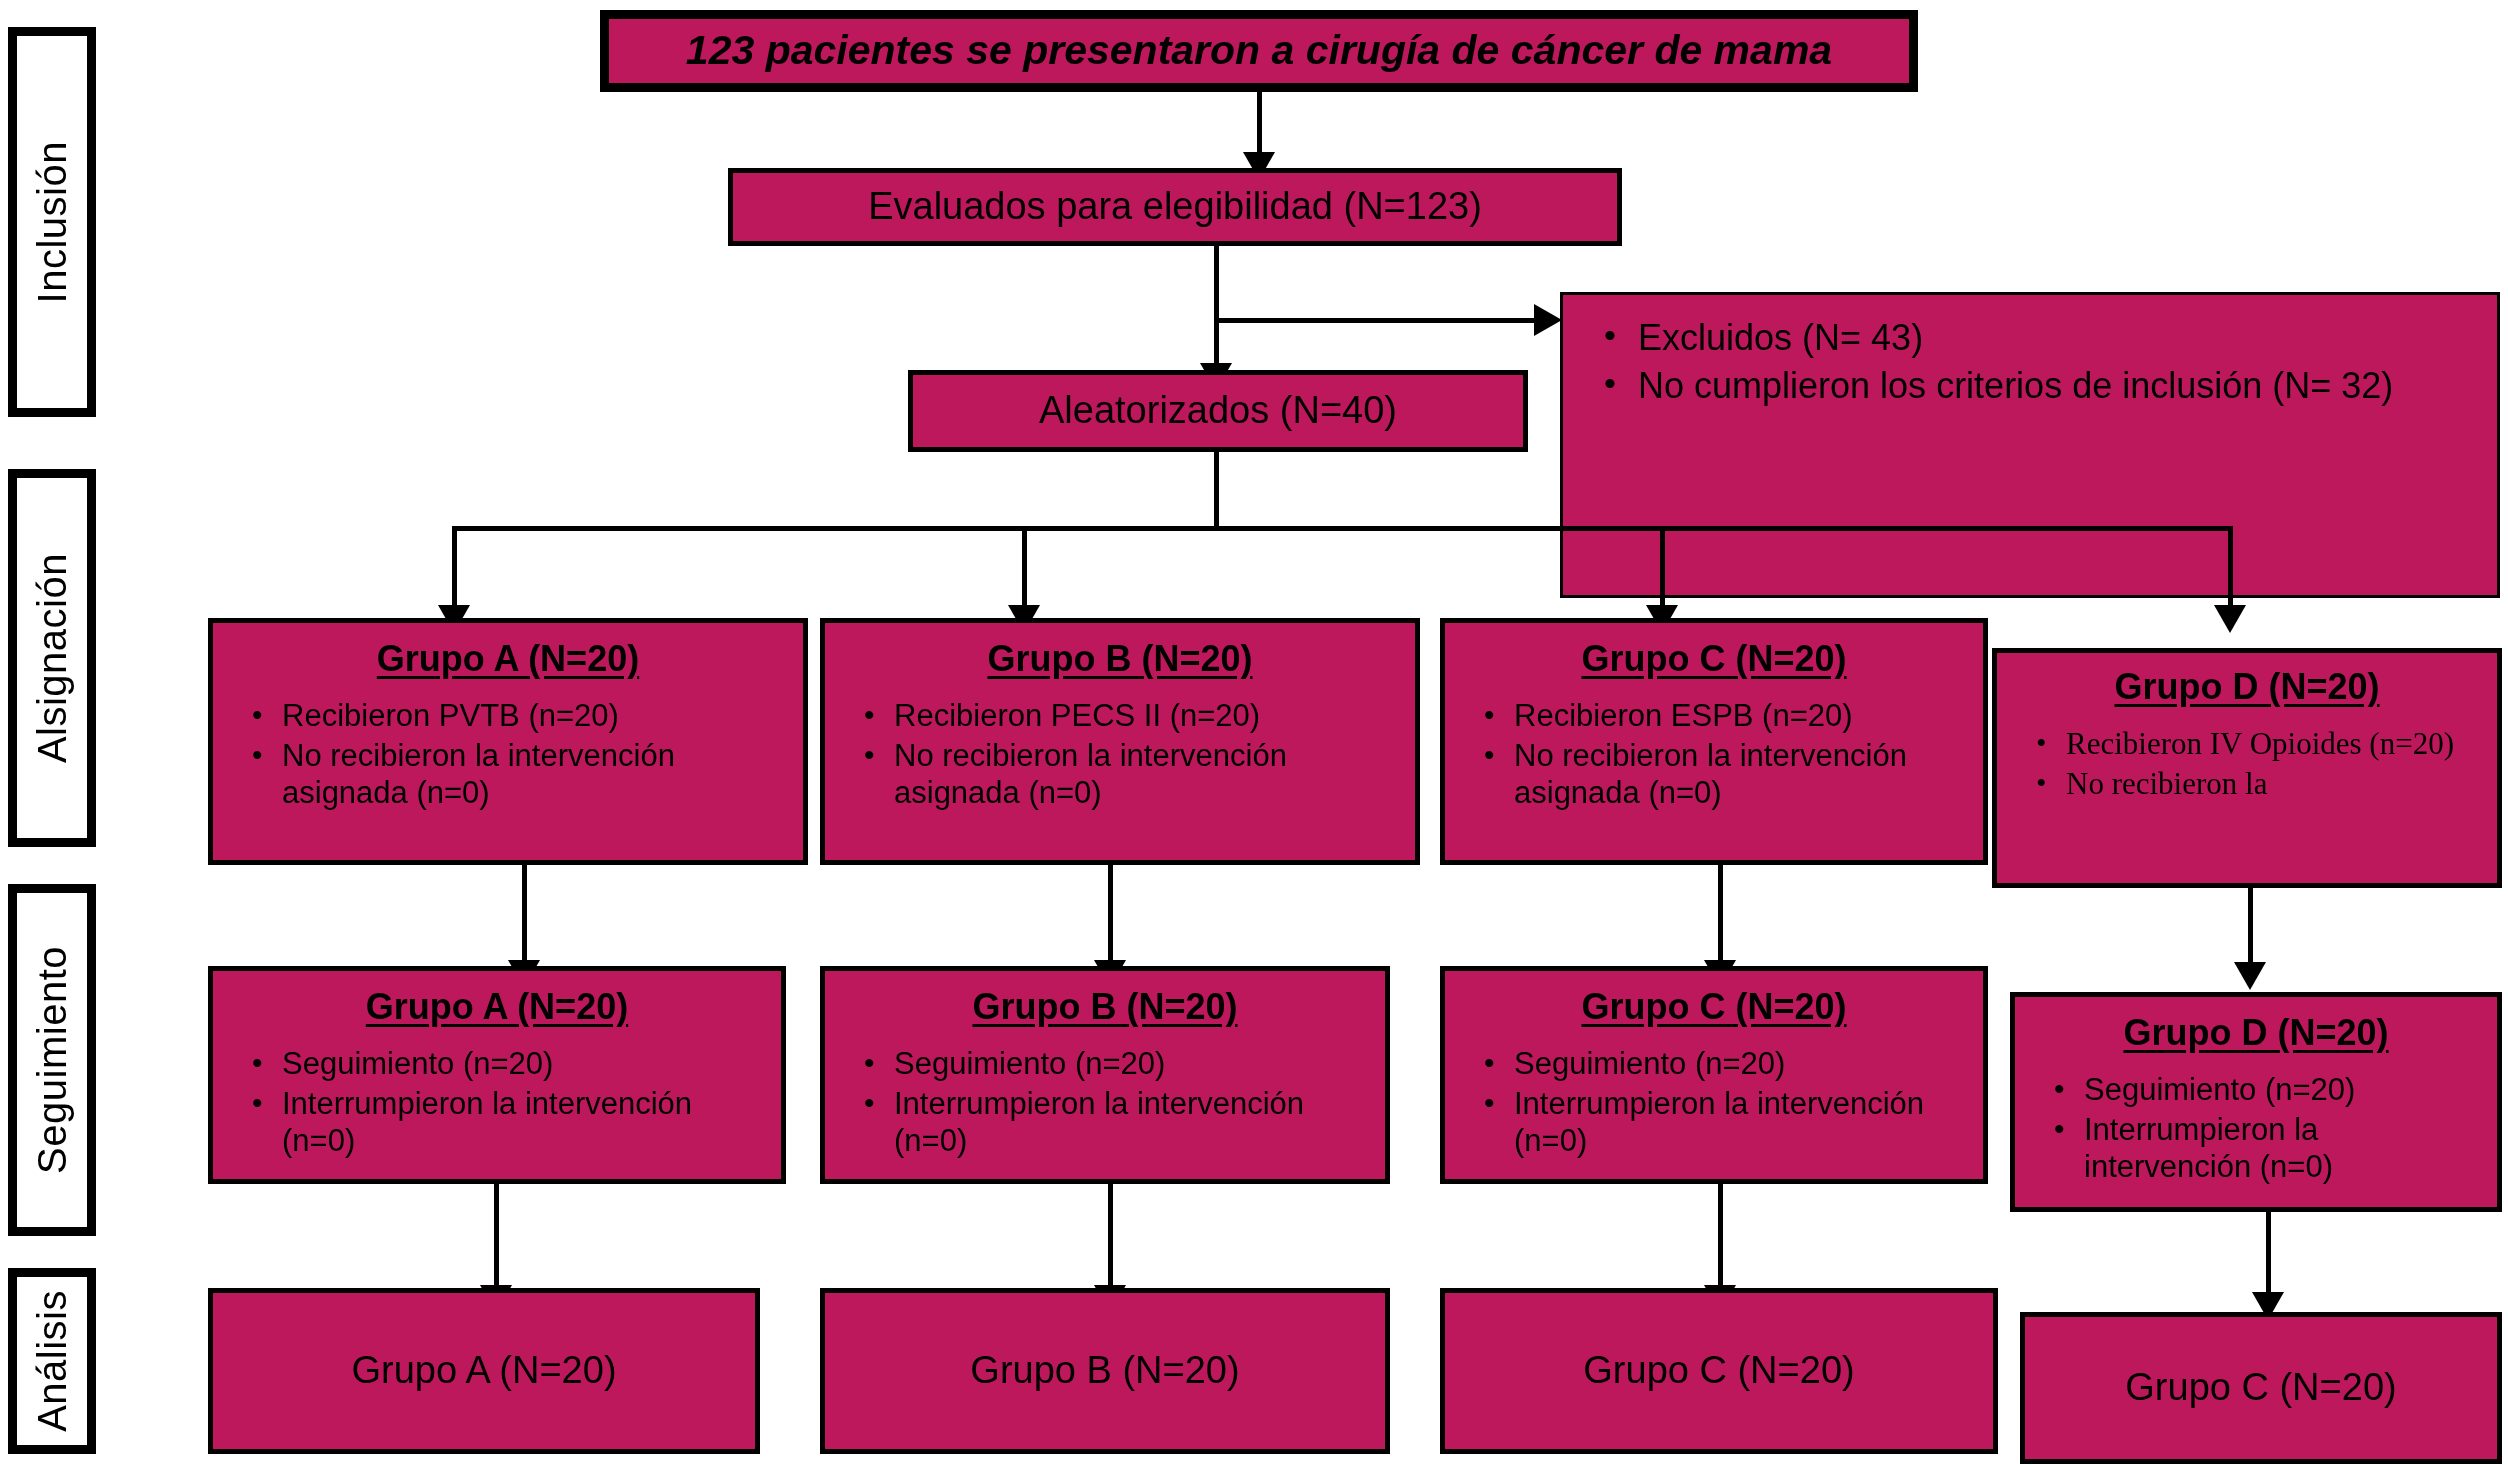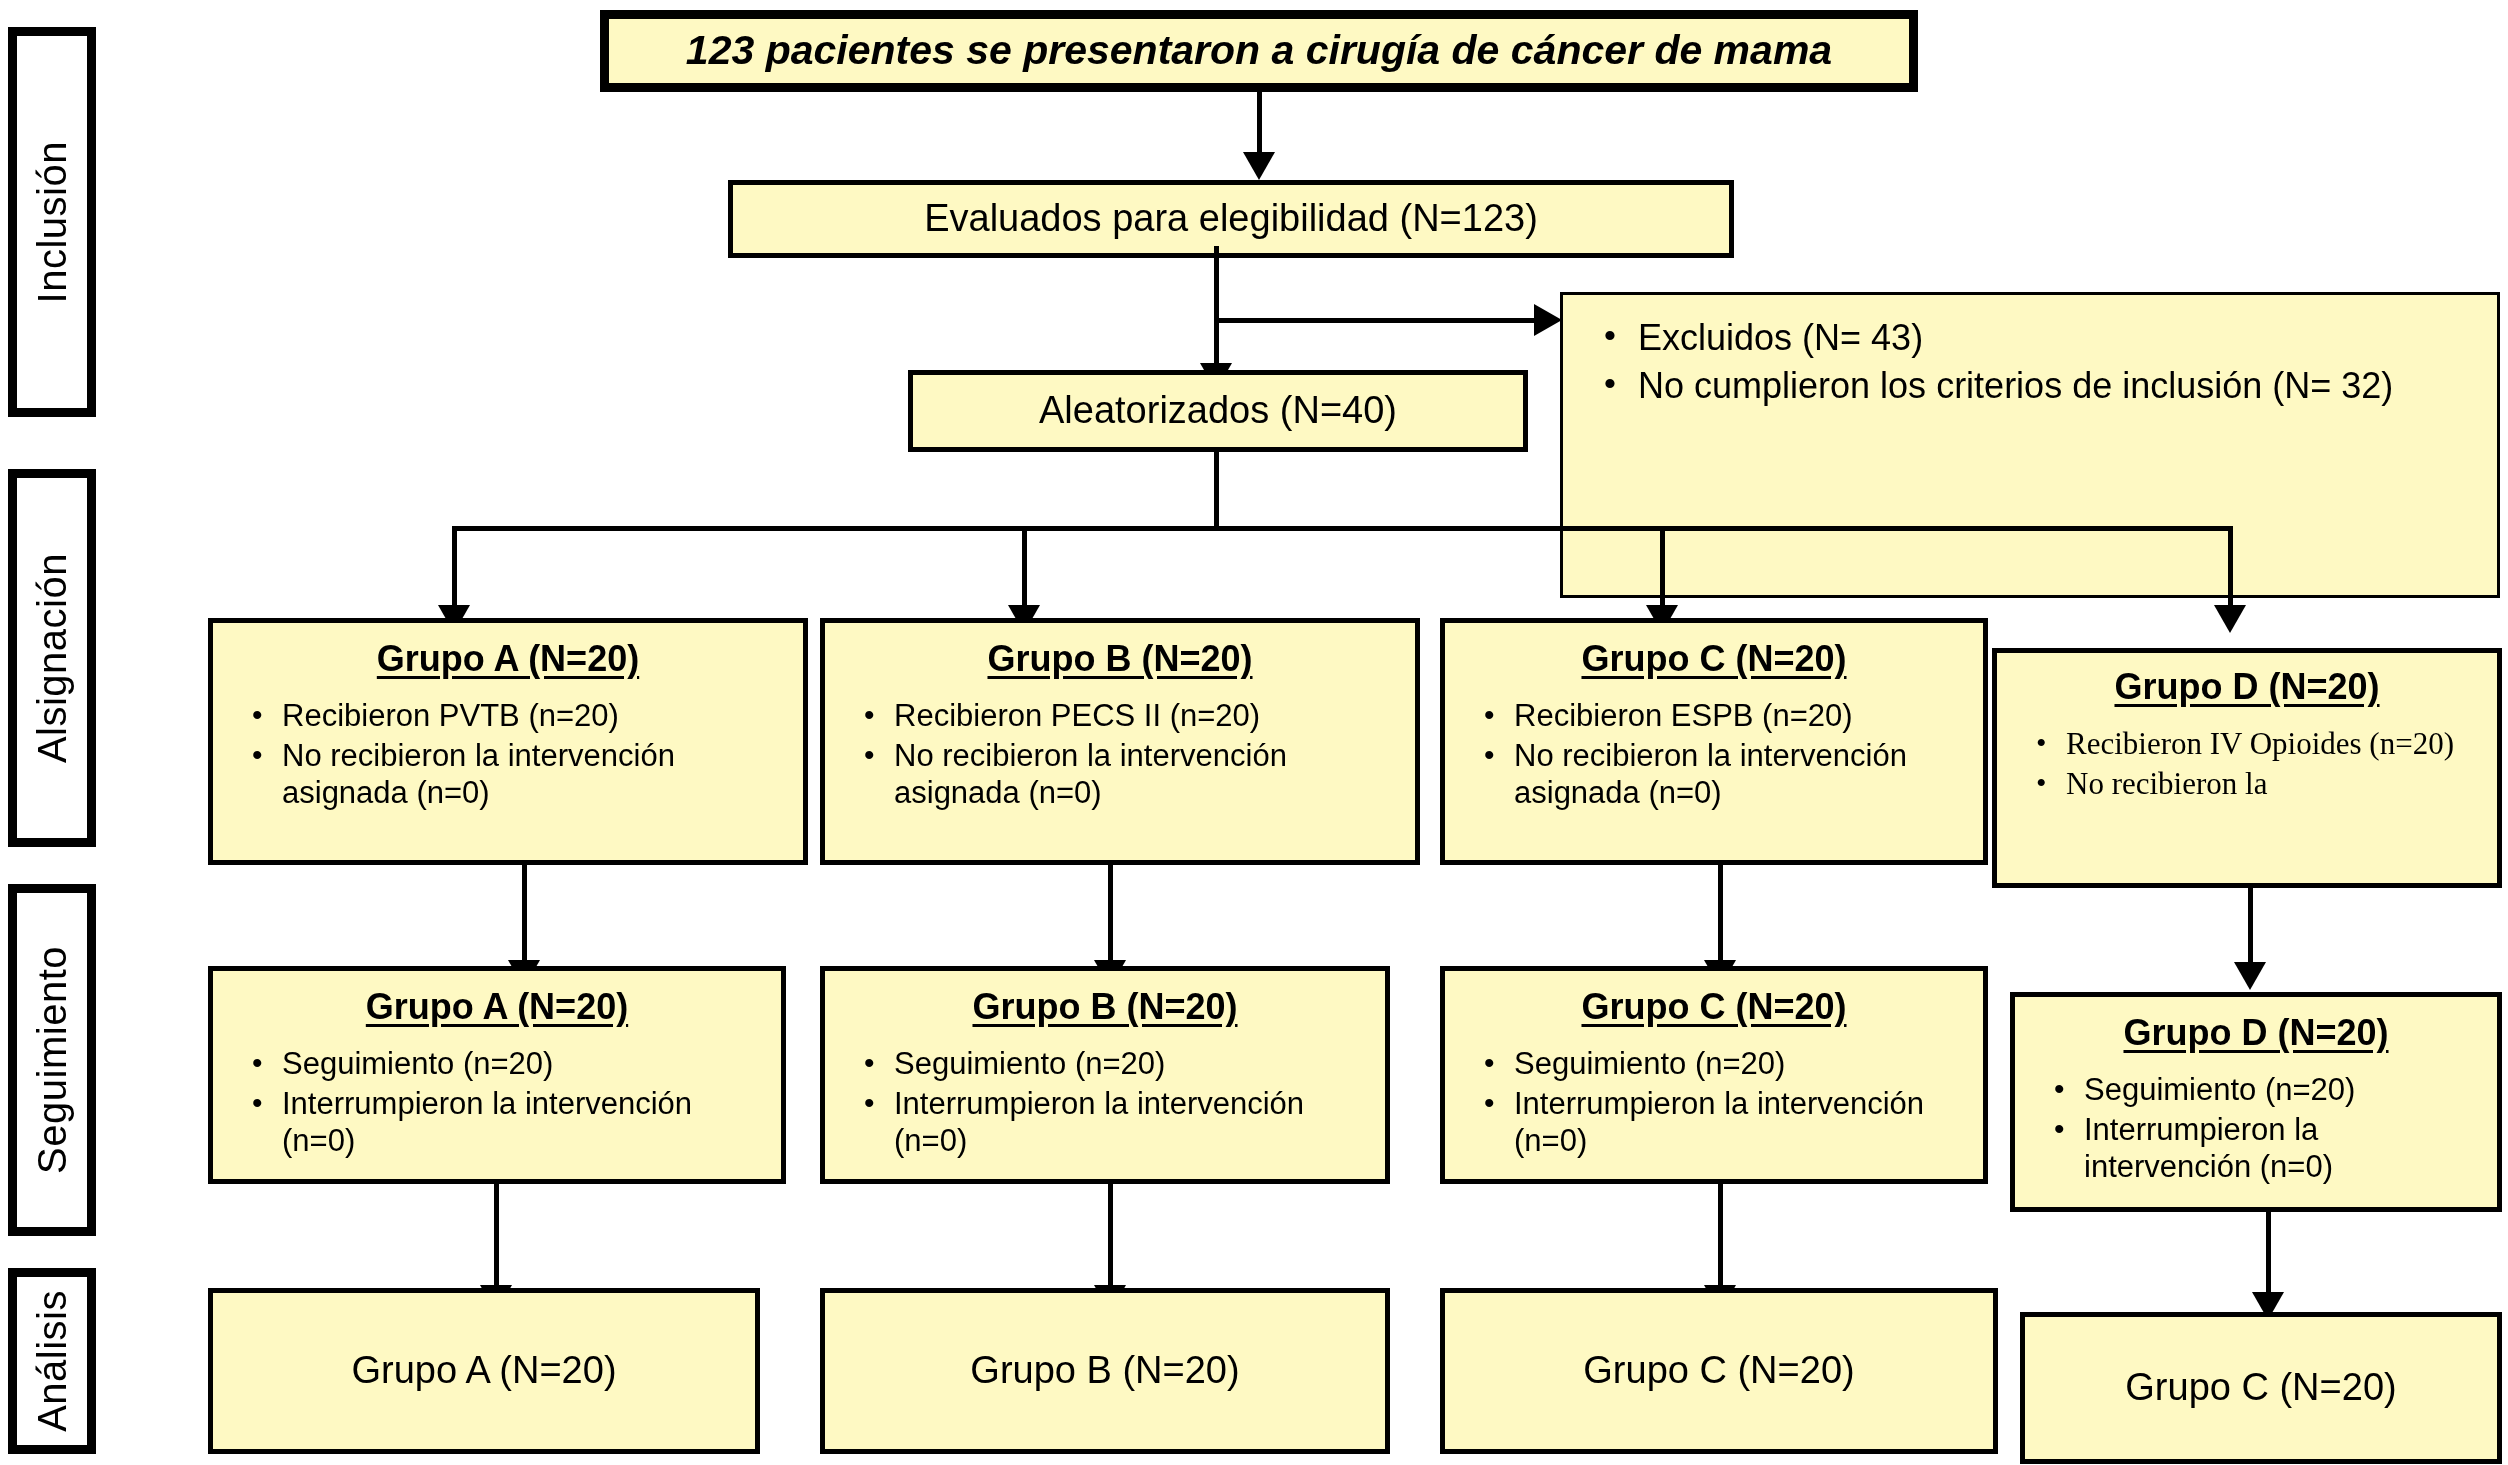--- a/index.html
+++ b/index.html
@@ -15,21 +15,21 @@
     background: #ffffff;
     font-family: "Liberation Sans", "DejaVu Sans", sans-serif;
     color: #000000;
     overflow: hidden;
   }
 
   
   .box {
     position: absolute;
     box-sizing: border-box;
-    background: #fef9c3;
+    background: #be185d;
     border: 3px solid #000000;
     overflow: hidden;
   }
   .box.thick   { border-width: 9px; }
   .box.medium  { border-width: 5px; }
 
   
   .stage {
     position: absolute;
     box-sizing: border-box;
@@ -163,21 +163,21 @@
     <span class="stage-text">Análisis</span>
   </div>
 
   <div class="box thick flex-center" style="left:600px; top:10px; width:1318px; height:82px;">
     <div class="title-text">123 pacientes se presentaron a cirugía de cáncer de mama</div>
   </div>
 
   <div class="vline" style="left:1257px; top:92px; height:68px;"></div>
   <div class="arrow-down" style="left:1243px; top:152px;"></div>
 
-  <div class="box medium flex-center" style="left:728px; top:180px; width:1006px; height:78px;">
+  <div class="box medium flex-center" style="left:728px; top:168px; width:894px; height:78px;">
     <div class="plain-center">Evaluados para elegibilidad (N=123)</div>
   </div>
 
   <div class="vline" style="left:1214px; top:246px; height:130px;"></div>
   <div class="arrow-down" style="left:1200px; top:363px;"></div>
 
   <div class="hline" style="left:1214px; top:318px; width:328px;"></div>
   <div class="arrow-right" style="left:1534px; top:304px;"></div>
 
   <div class="box" style="left:1560px; top:292px; width:940px; height:306px;">

